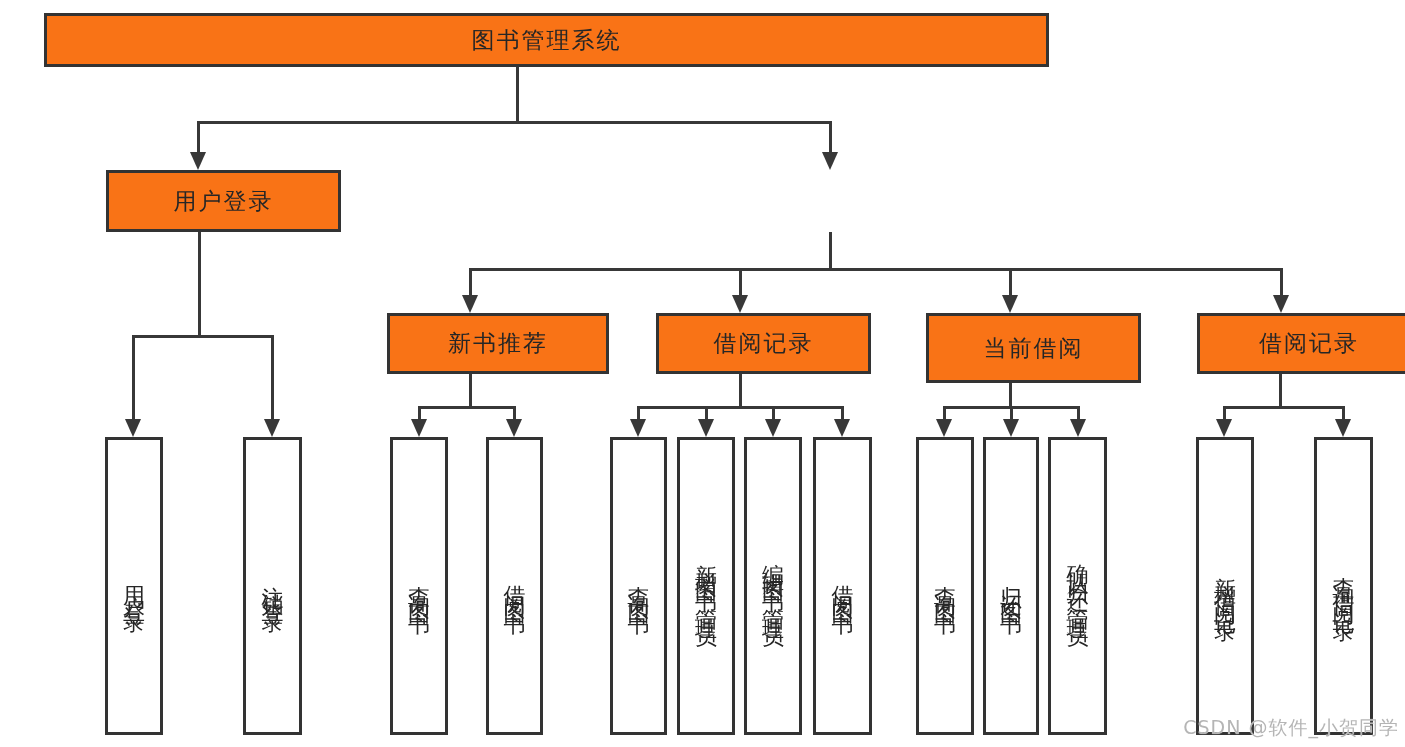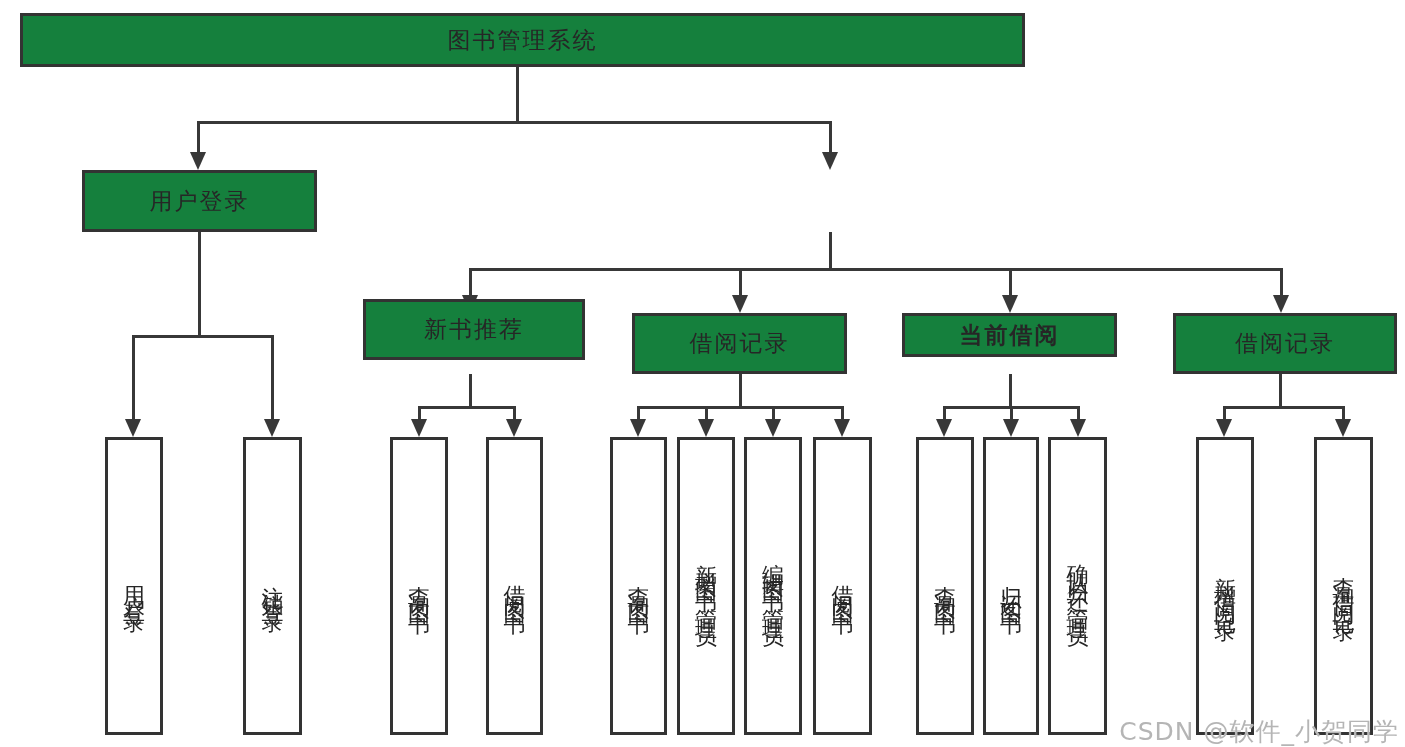--- a/index.html
+++ b/index.html
@@ -15,25 +15,25 @@
   .hline{position:absolute;height:3px;background:#383838;}
   .arrowhead{
     position:absolute;width:0;height:0;
     border-left:8px solid transparent;
     border-right:8px solid transparent;
     border-top:18px solid #383838;
   }
   
   .hnode{
     position:absolute;
-    background:#15803d;
+    background:#f97316;
     border:3px solid #333;
     display:flex;align-items:center;justify-content:center;
     box-sizing:border-box;
-    font-size:23px;letter-spacing:2px;color:#262626;
+    font-size:23px;letter-spacing:2px;color:#262626;margin-left:24px;
   }
   .vnode{
     position:absolute;
     top:437px;height:298px;
     background:#fff;
     border:3px solid #333;
     display:flex;align-items:center;justify-content:center;
     box-sizing:border-box;
   }
   .vnode .vtext{
@@ -41,21 +41,21 @@
     text-orientation:mixed;
     font-size:22px;
     letter-spacing:9px;
     line-height:1.1;
     color:#262626;
     white-space:nowrap;
   }
   .watermark{
     position:absolute;
     right:6px;top:715px;
-    font-size:25px;
+    font-size:19px;
     color:#b5b5b5;
     letter-spacing:1px;
     z-index:10;
     text-shadow:0 0 1px #ffffff;
   }
 </style>
 </head>
 <body>
 
 <div id="canvas">
@@ -120,27 +120,27 @@
   <div class="arrowhead" style="left:1335px;top:419px;"></div>
 
   <div class="hnode" style="left:20px;top:13px;width:1005px;height:54px;">
     <span>图书管理系统</span>
   </div>
 
   <div class="hnode" style="left:82px;top:170px;width:235px;height:62px;">
     <span>用户登录</span>
   </div>
 
-  <div class="hnode" style="left:363px;top:299px;width:222px;height:61px;">
+  <div class="hnode" style="left:363px;top:313px;width:222px;height:61px;">
     <span>新书推荐</span>
   </div>
   <div class="hnode" style="left:632px;top:313px;width:215px;height:61px;">
     <span>借阅记录</span>
   </div>
-  <div class="hnode" style="left:902px;top:313px;width:215px;height:44px;font-weight:bold;">
+  <div class="hnode" style="left:902px;top:313px;width:215px;height:70px;">
     <span>当前借阅</span>
   </div>
   <div class="hnode" style="left:1173px;top:313px;width:224px;height:61px;">
     <span>借阅记录</span>
   </div>
 
   <div class="vnode" style="left:105px;width:58px;">
     <span class="vtext">用户登录</span>
   </div>
   <div class="vnode" style="left:243px;width:59px;">

